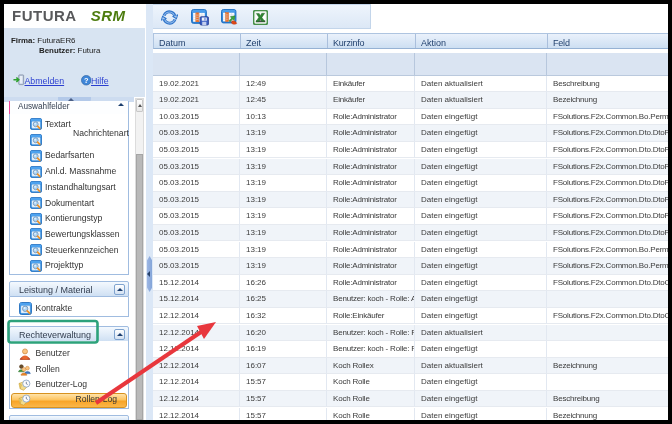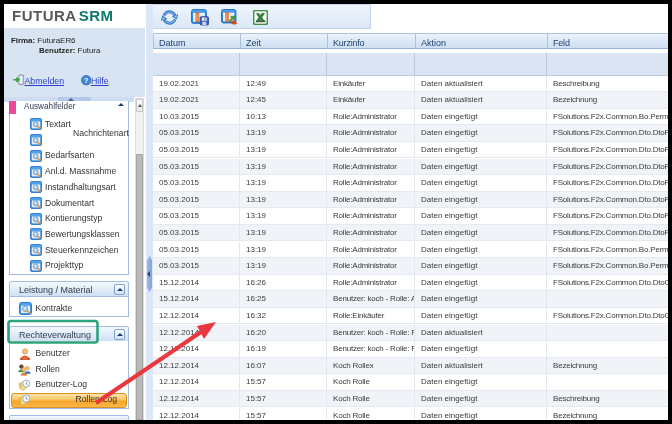--- a/index.html
+++ b/index.html
@@ -11,21 +11,21 @@
 
 .frame { position:absolute; background:#000; z-index:90; }
 #f-top { left:0; top:0; width:672px; height:4px; }
 #f-left { left:0; top:0; width:4px; height:424px; }
 #f-right { left:668px; top:0; width:4px; height:424px; }
 #f-bottom { left:0; top:420px; width:672px; height:4px; }
 
 
 #logo { left:4px; top:4px; width:141px; height:24px; background:#fff; font-weight:bold; font-size:15px; letter-spacing:0.5px; line-height:24.5px; padding-left:8px; white-space:nowrap; }
 #logo .fu { color:#58595b; }
-#logo .srm { color:#0f766e; margin-left:2px; } 
+#logo .srm { color:#4d7c0f; margin-left:14px;font-style:italic; } 
 .linkrow a { color:#2b3fd0; text-decoration:underline; font-size:8.8px; }
 #hsplit { left:4px; top:97px; width:130px; height:4.5px; background:#cddcf0; }
 #hsplit .tab { position:absolute; left:54px; top:0; width:33px; height:4.5px; background:#b3c9e9; border-radius:0 0 3px 3px; }
 #hsplit .tri { position:absolute; left:63.5px; top:1.2px; width:0; height:0; border-left:3.5px solid transparent; border-right:3.5px solid transparent; border-bottom:3px solid #4a5f86; }
 
 #acc { left:4px; top:102.5px; width:142.4px; height:317.5px; background:#fff; }
 
 .paneH { position:absolute; left:9px; width:119.5px; height:16px; background:linear-gradient(#f4f9fe,#cfe0f3); border:1px solid #a0bce0; border-radius:2px 2px 0 0; font-size:9px; color:#333e4f; }
 .paneH .t { position:absolute; left:9px; top:3px; white-space:nowrap; }
 .colbtn { position:absolute; right:3px; top:2.5px; width:11px; height:10.5px; border:1px solid #7fa3cf; border-radius:2px; background:linear-gradient(#ffffff,#d3e1f2); }
@@ -89,21 +89,21 @@
       <text x="6" y="9" font-size="8.5" font-weight="bold" fill="#fff" text-anchor="middle" font-family="Liberation Sans">?</text>
     </svg><a href="#">Hilfe</a>
   </div>
 
   <div class="abs" id="hsplit">
       <div class="tab"></div>
       <div class="tri"></div>
     </div>
   <div class="abs" id="acc"></div>
 
-  <div class="abs" style="left:9px; top:101px; width:119.5px; height:12.5px; background:#fdfeff; border-left:7px solid #ec4899; border-right:1px solid #a0bce0; font-size:9.5px; color:#333e4f;">
+  <div class="abs" style="left:9px; top:101px; width:119.5px; height:12.5px; background:#fdfeff; border-left:1px solid #ec4899; border-right:1px solid #a0bce0; font-size:9.5px; color:#333e4f;">
     <span style="position:absolute; left:8px; top:0.5px; white-space:nowrap; font-size:8.2px;">Auswahlfelder</span>
     <span style="position:absolute; right:4px; top:1.5px; width:0; height:0; border-left:3.2px solid transparent; border-right:3.2px solid transparent; border-bottom:3.5px solid #1c3e6e;"></span>
   </div>
 
   <div class="abs paneB" style="top:113.5px; height:161.5px;" id="boxA"></div>
 <div class="item" style="left:0; top:0;">
       <svg style="left:30px; top:118.4px;" width="12" height="12" viewBox="0 0 13 13">
 <rect x="0.5" y="0.5" width="12" height="12" rx="1.6" fill="#2e8de4" stroke="#1565b8" stroke-width="0.8"></rect>
 <rect x="1" y="1" width="11" height="2.6" fill="#4da2ef"></rect>
 <rect x="2" y="3.8" width="9" height="7.2" rx="0.6" fill="#f4f8fd" stroke="#9cc4e8" stroke-width="0.5"></rect>

